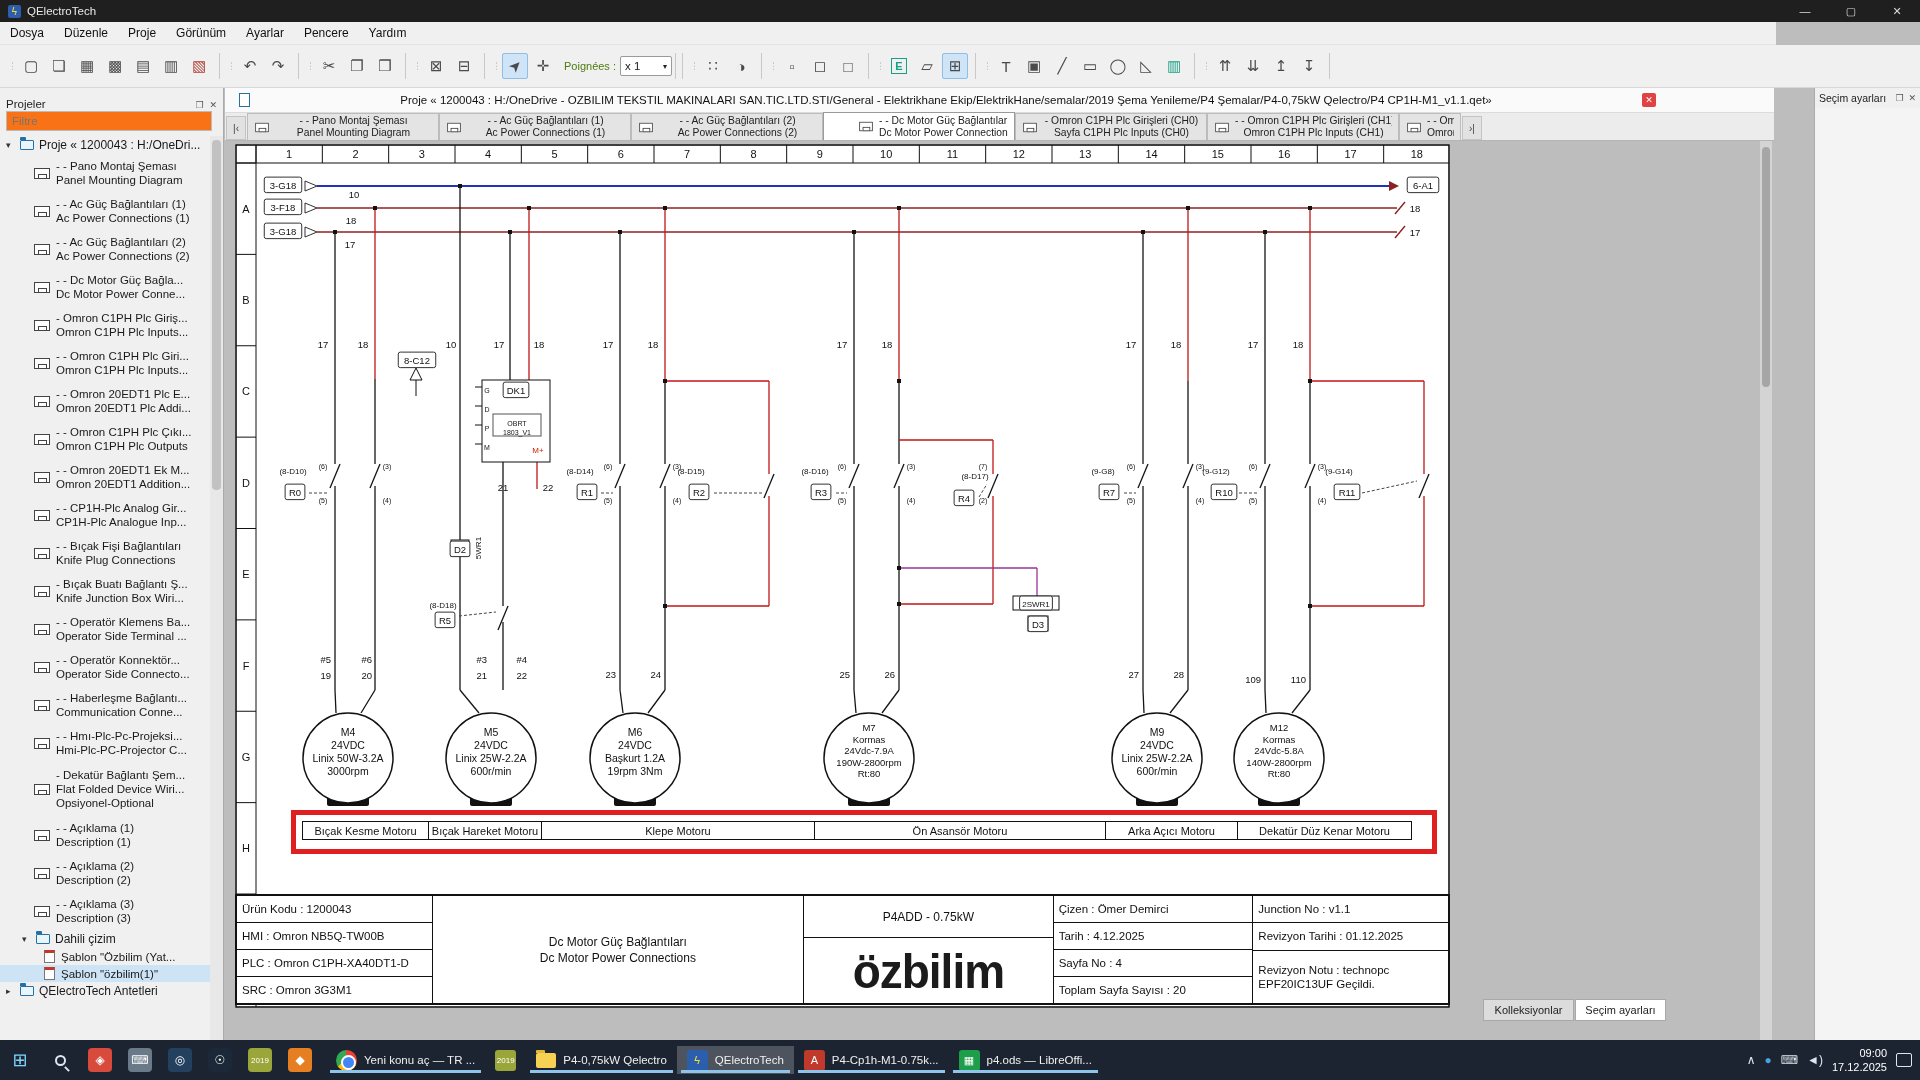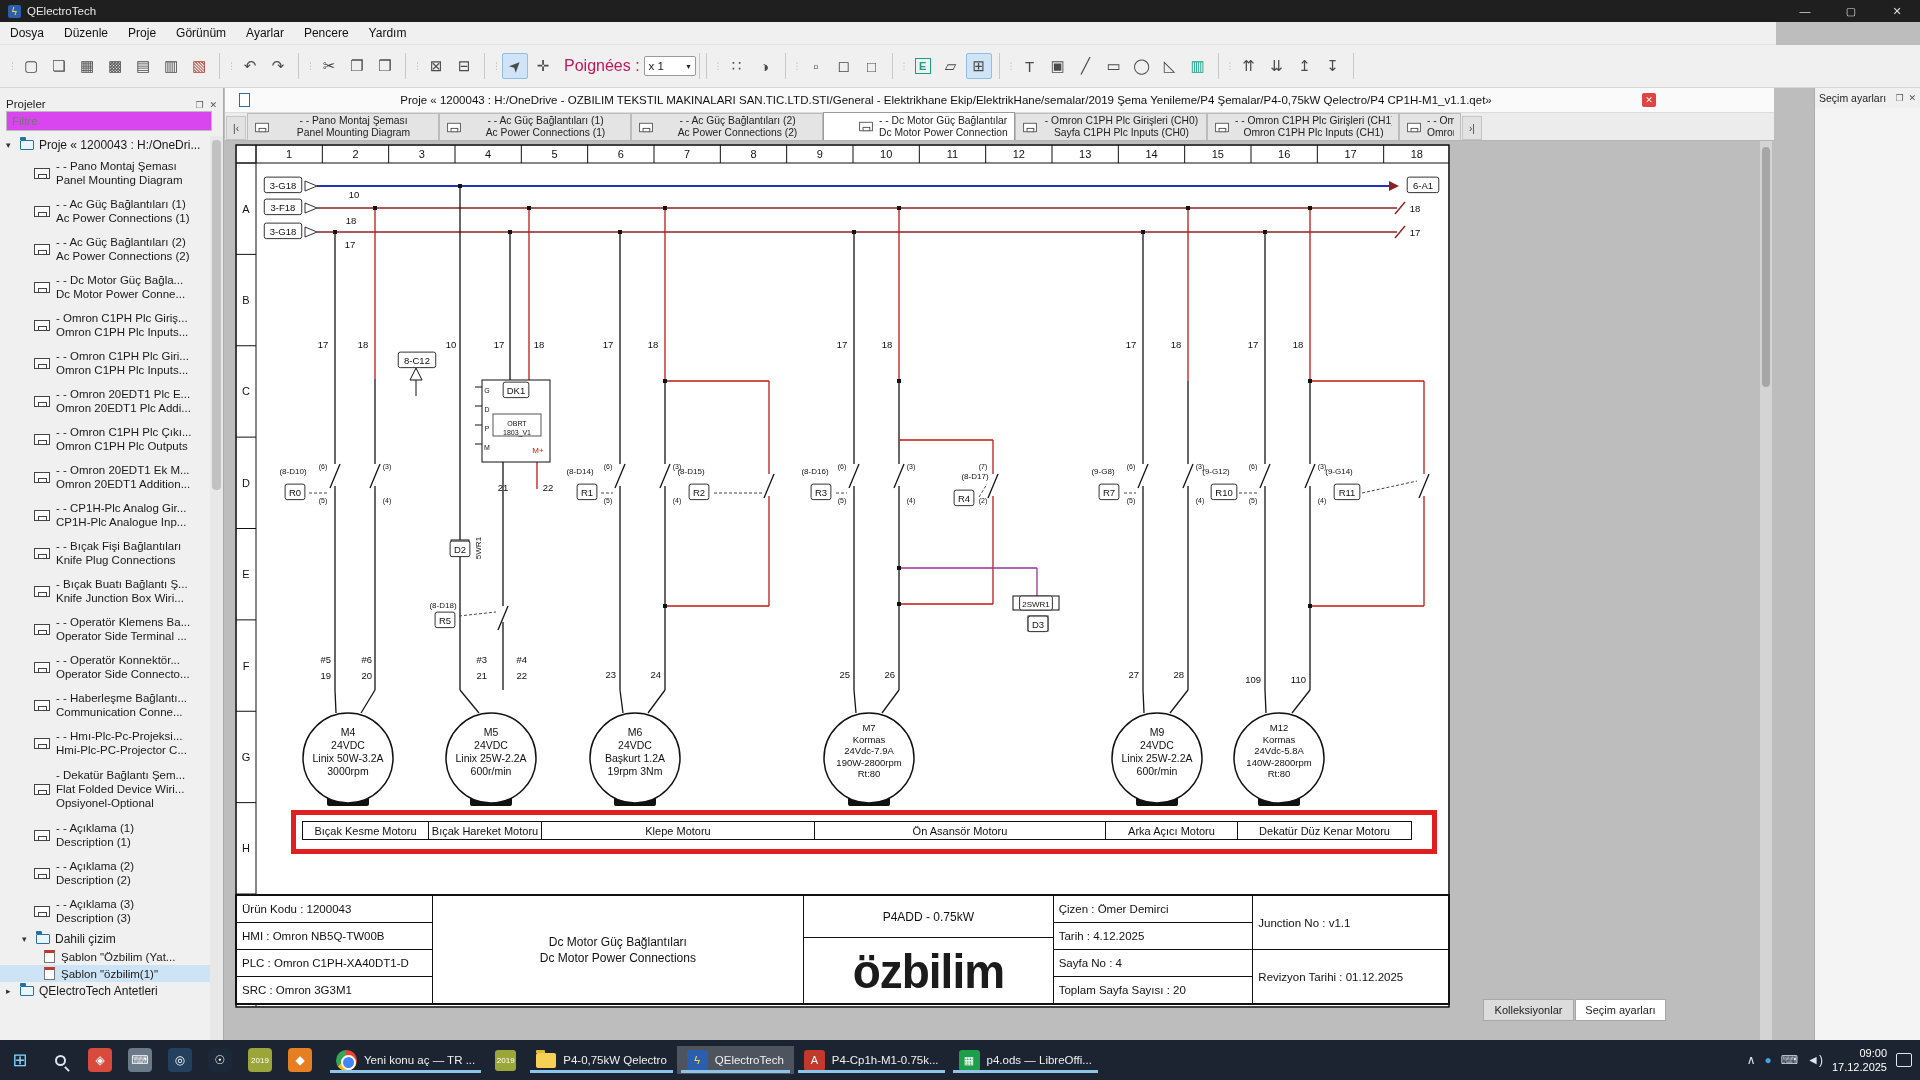--- a/index.html
+++ b/index.html
@@ -18,31 +18,31 @@
   
   #toolbar{position:absolute;left:0;top:45px;width:1920px;height:43px;background:#f0f0f0;
     display:flex;align-items:center;border-bottom:1px solid #d7d7d7;padding-left:4px;}
   .tgroup{display:flex;align-items:center;height:100%;padding:0 3px;}
   .tsep{width:1px;height:26px;background:#c8c8c8;margin:0 3px;}
   .tdots{color:#b5b5b5;font-size:9px;letter-spacing:-1px;margin:0 1px;}
   .tbtn{width:26px;height:26px;display:flex;align-items:center;justify-content:center;
     font-size:15px;color:#4a4a4a;margin:0 1px;border-radius:2px;}
   .tbtn.active{background:#cfe4f7;border:1px solid #90bde4;}
   .tbtn .rot{display:inline-block;transform:rotate(-45deg);}
-  .tlabel{font-size:16px;color:#be185d;margin:0 4px;}
+  .tlabel{font-size:11px;color:#4d7c0f;margin:0 4px;}
   .tdrop{width:52px;height:20px;background:#fff;border:1px solid #9a9a9a;font-size:11.5px;color:#222;
     display:flex;align-items:center;justify-content:space-between;padding:0 4px;border-radius:2px;}
   .ebox{border:1.5px solid #16a085;color:#16a085;font-size:11px;font-weight:bold;width:16px;height:16px;
     display:flex;align-items:center;justify-content:center;}
   
   #sidebar{position:absolute;left:0;top:88px;width:224px;height:952px;background:#f0f0f0;border-right:1px solid #ababab;}
   #sidebar-header{height:22px;display:flex;align-items:flex-end;font-size:11.5px;color:#222;padding:0 6px;}
   #sidebar-header .hicons{margin-left:auto;display:flex;gap:6px;color:#555;font-size:9px;}
   #filter-input{margin:1px 6px;width:206px;height:20px;border:1px solid #bbb;font-size:11.5px;padding:0 5px;
-    font-family:"Liberation Sans",sans-serif;color:#333;background:#d946ef;}
+    font-family:"Liberation Sans",sans-serif;color:#333;background:#f97316;}
   #tree{position:absolute;left:0;top:48px;width:210px;bottom:0;overflow:hidden;font-size:11.5px;color:#1a1a1a;}
   .tree-root{display:flex;align-items:center;height:18px;padding-left:6px;gap:5px;font-size:12px;white-space:nowrap;}
   .tw{color:#333;font-size:9px;width:9px;}
   .folder-ic{width:14px;height:10px;border:1.4px solid #2471a3;background:#eaf4fb;border-radius:1px;position:relative;flex:none;}
   .folder-ic:before{content:"";position:absolute;left:-1px;top:-4px;width:6px;height:3px;background:#2471a3;border-radius:1px 1px 0 0;}
   .titem{display:flex;padding-left:34px;align-items:center;gap:6px;height:38px;}
   .titem.three{height:54px;}
   .page-ic{width:16px;height:11px;border:1.3px solid #444;background:#fff;position:relative;flex:none;}
   .page-ic:before{content:"";position:absolute;left:3px;bottom:-1px;width:7px;height:3px;border:1px solid #444;background:#fff;}
   .tlines{line-height:14px;white-space:nowrap;overflow:hidden;}
@@ -832,20 +832,21 @@
         </div>
         <div class="tb-col" style="width:200px">
           <div class="tb-row">Çizen : Ömer Demirci</div>
           <div class="tb-row">Tarih : 4.12.2025</div>
           <div class="tb-row">Sayfa No : 4</div>
           <div class="tb-row">Toplam Sayfa Sayısı : 20</div>
         </div>
         <div class="tb-col" style="width:195px;border-right:none">
           <div class="tb-row">Junction No : v1.1</div>
           <div class="tb-row">Revizyon Tarihi : 01.12.2025</div>
+          <div class="tb-row tb-note" style="flex:2">Revizyon Notu : technopc EPF20IC13UF Geçildi.</div>
         </div>
       </div>
     </div>
     <div id="vscroll">
         <div id="vthumb"></div>
       </div>
     <div id="dock-tabs"></div>
   <div class="dock-tab" style="left: 1258px; width: 91px; background: rgb(220, 220, 220);">Kolleksiyonlar</div>
       <div class="dock-tab" style="left: 1350px; width: 91px; background: rgb(255, 255, 255);">Seçim ayarları</div>
     </div>

